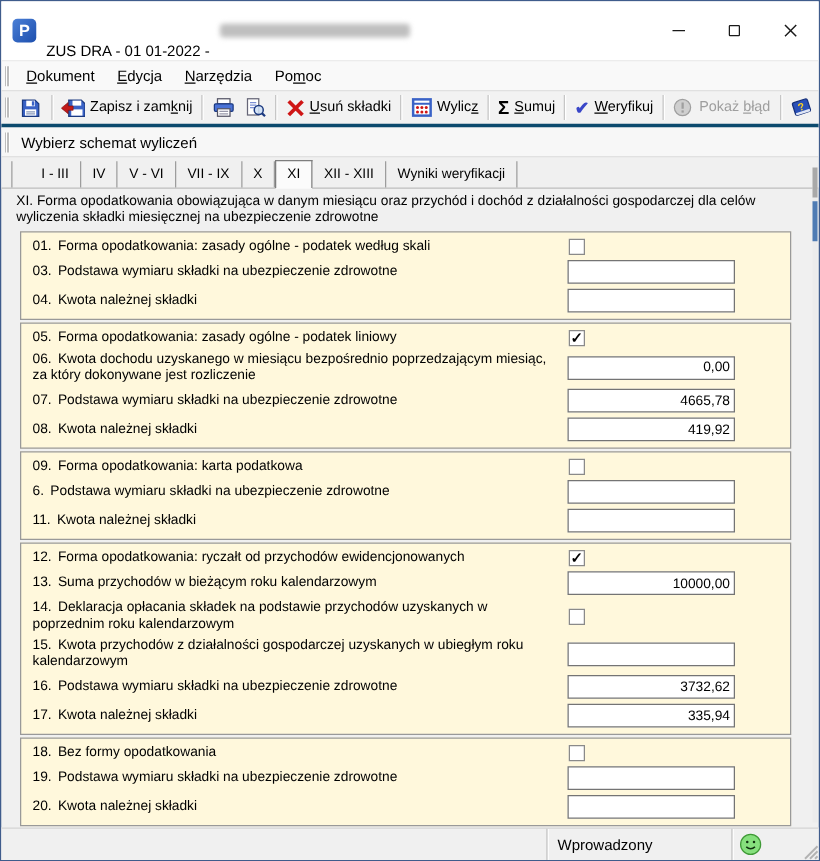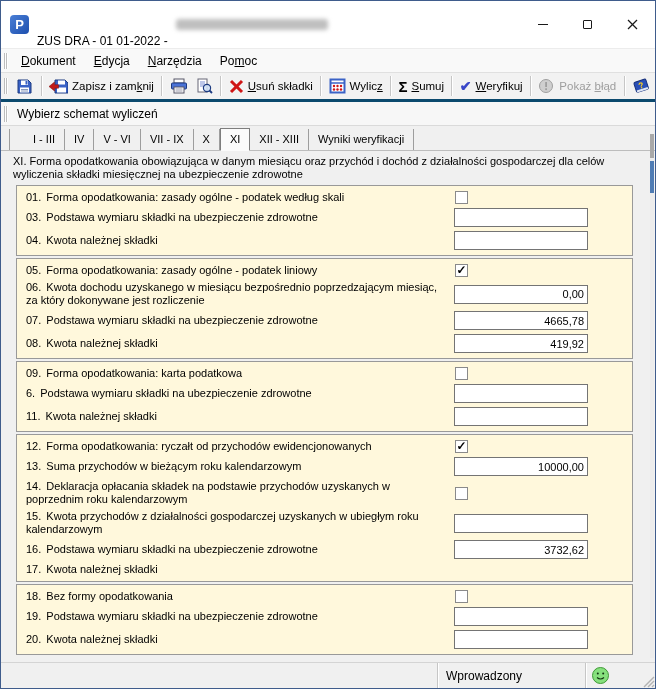--- a/index.html
+++ b/index.html
@@ -339,20 +339,23 @@
           </div>
       </div>
       <div class="row">
         <div class="row-label"><span class="num">16.</span> <span>Podstawa wymiaru składki na ubezpieczenie zdrowotne</span></div>
         <div class="ctrl">
             <input class="field" value="3732,62" style="">
           </div>
       </div>
       <div class="row">
         <div class="row-label"><span class="num">17.</span> <span>Kwota należnej składki</span></div>
+        <div class="ctrl">
+            <input class="field" value="335,94" style="">
+          </div>
       </div>
     </div>
 
     <div class="group">
       <div class="row">
         <div class="row-label"><span class="num">18.</span> <span>Bez formy opodatkowania</span></div>
         <div class="ctrl cb">
             <div class="checkbox">
               <span class="check"></span>
             </div>

